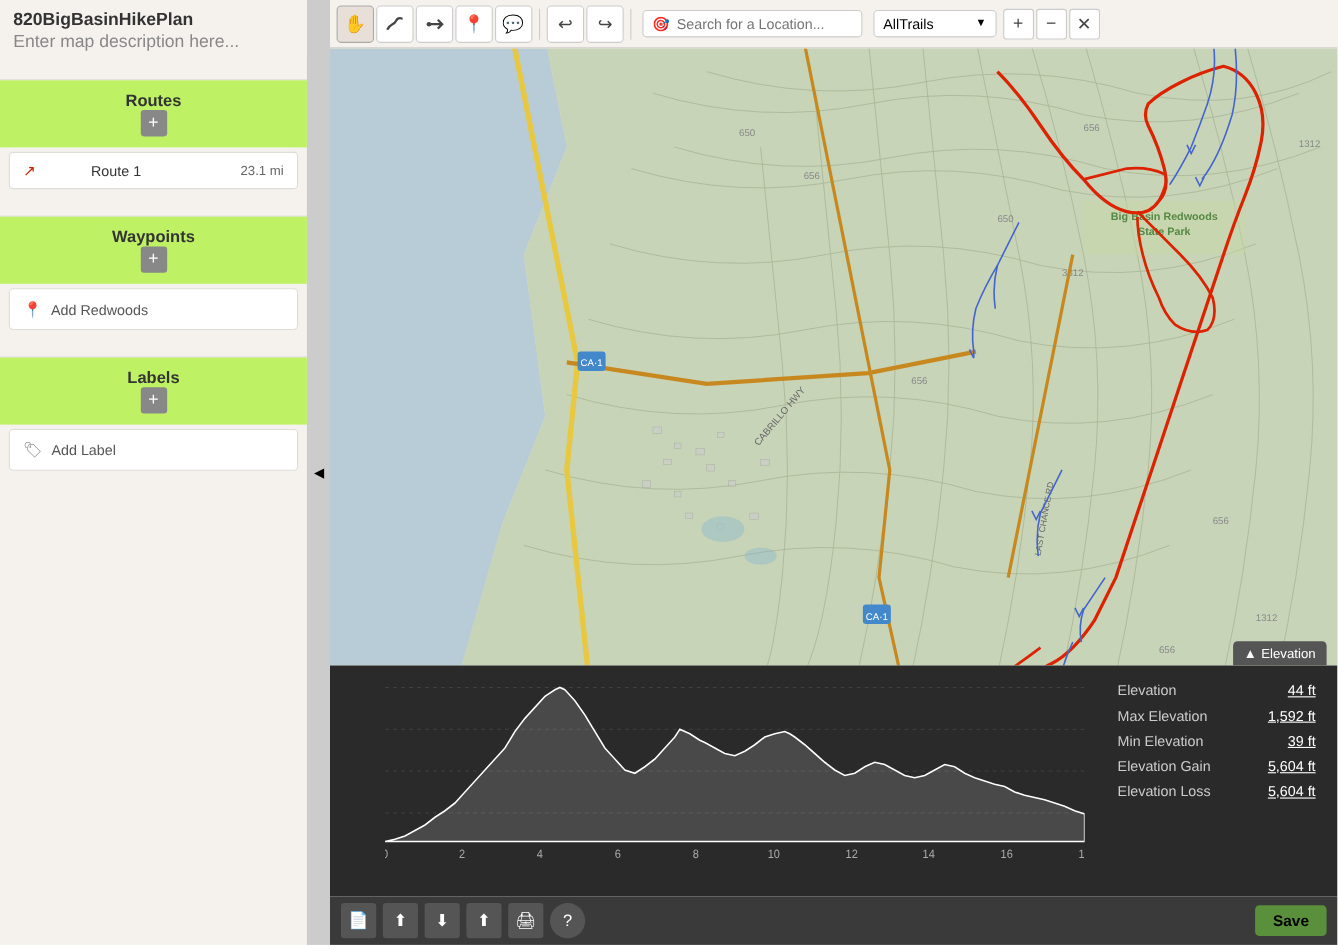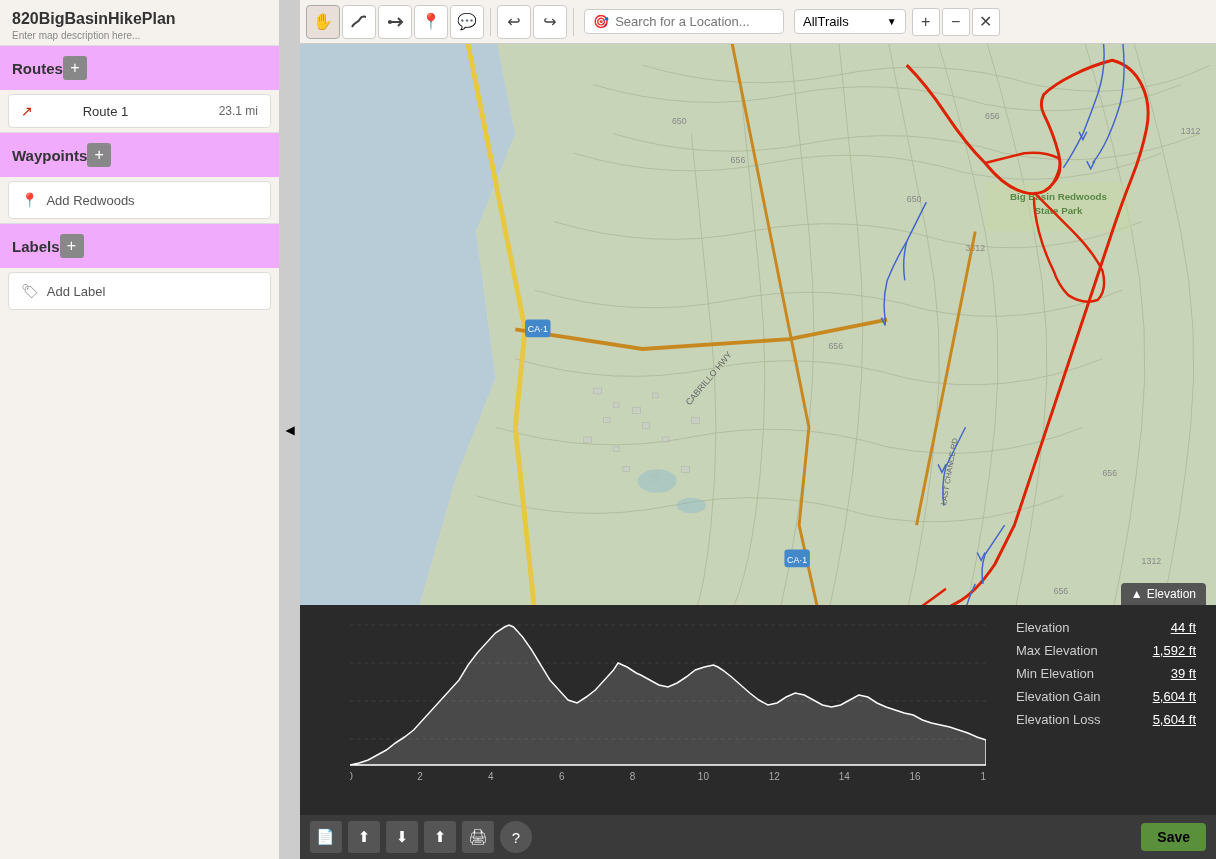--- a/index.html
+++ b/index.html
@@ -14,51 +14,53 @@
     
     .sidebar {
       width: 280px;
       min-width: 280px;
       background: #f5f2ee;
       display: flex;
       flex-direction: column;
       border-right: 1px solid #ccc;
       height: 100%;
       overflow-y: auto;
+      gap: 20px;
     }
 
     .sidebar-header {
       padding: 10px 12px 4px 12px;
       background: #f5f2ee;
     }
 
     .app-title {
       font-size: 16px;
       font-weight: bold;
       color: #333;
     }
 
     .app-subtitle {
-      font-size: 10px;
+      font-size: 16px;
       color: #888;
       margin-top: 2px;
     }
 
     .section {
       border-top: 1px solid #ddd;
       padding: 0;
     }
 
     .section-header {
       display: flex;
       align-items: center;
       justify-content: flex-start;
       padding: 10px 12px;
       cursor: pointer;
-      background: #f0abfc;
+      background: #bef264;
+      flex-direction: column;
     }
 
     .section-title {
       font-size: 15px;
       font-weight: bold;
       color: #333;
     }
 
     .section-add-btn {
       width: 24px;

